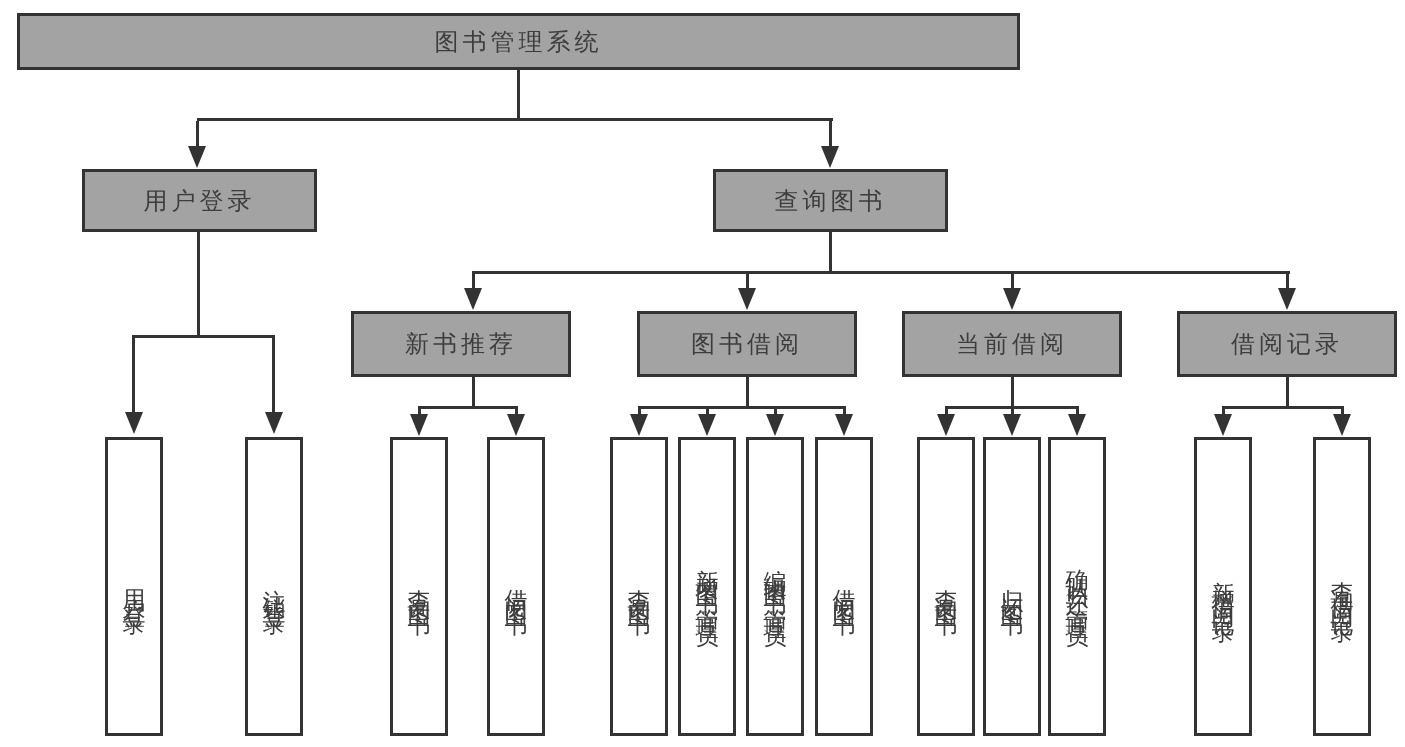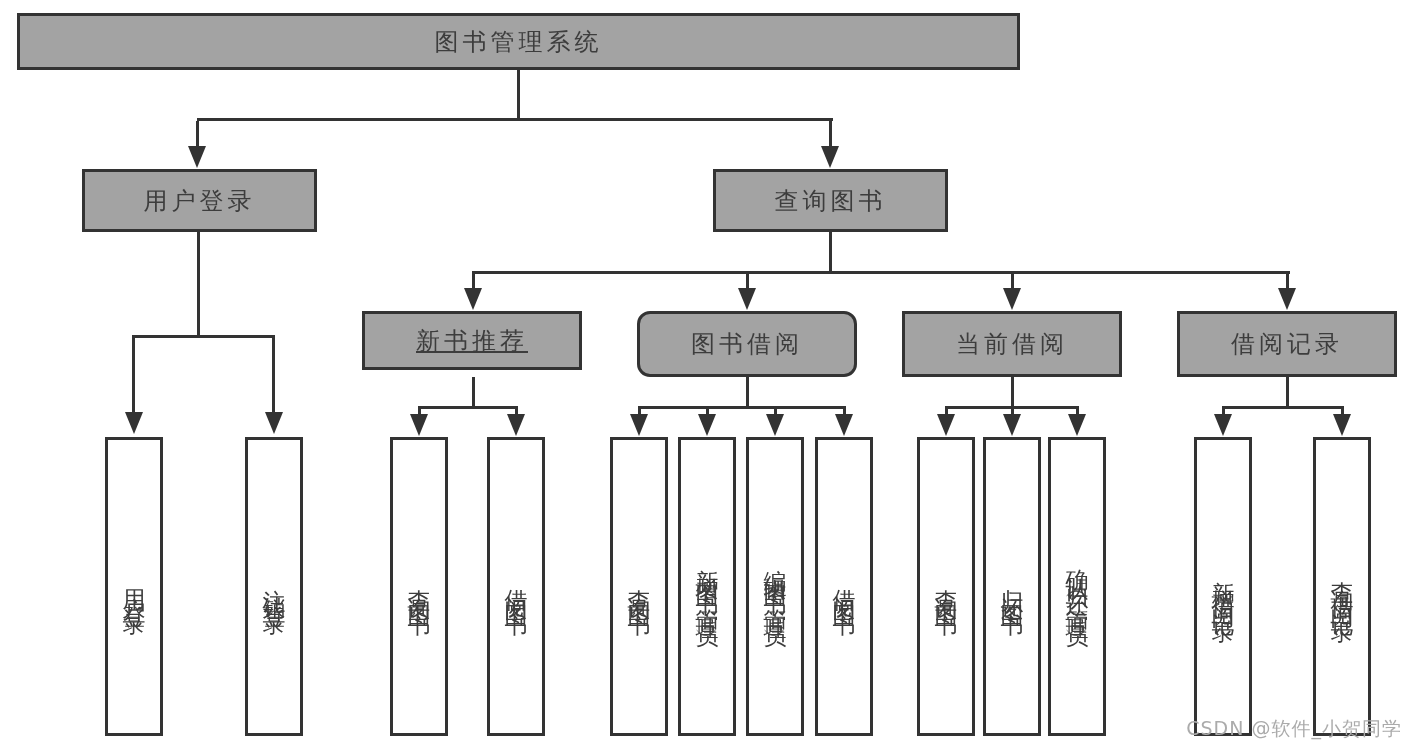--- a/index.html
+++ b/index.html
@@ -96,24 +96,24 @@
   <div class="h" style="left:472px;top:271px;width:818px;"></div>
   <div class="v" style="left:472px;top:274px;height:16px;"></div>
   <div class="tri" style="left:464px;top:288px;"></div>
   <div class="v" style="left:746px;top:274px;height:16px;"></div>
   <div class="tri" style="left:738px;top:288px;"></div>
   <div class="v" style="left:1011px;top:274px;height:16px;"></div>
   <div class="tri" style="left:1003px;top:288px;"></div>
   <div class="v" style="left:1286px;top:274px;height:16px;"></div>
   <div class="tri" style="left:1278px;top:288px;"></div>
 
-  <div class="box" style="left:362px;top:311px;width:220px;height:59px;text-decoration:underline;">
+  <div class="box" style="left:351px;top:311px;width:220px;height:66px;">
     <span>新书推荐</span>
   </div>
-  <div class="box" style="left:637px;top:311px;width:220px;height:66px;border-radius:13px;">
+  <div class="box" style="left:637px;top:311px;width:220px;height:66px;">
     <span>图书借阅</span>
   </div>
   <div class="box" style="left:902px;top:311px;width:220px;height:66px;">
     <span>当前借阅</span>
   </div>
   <div class="box" style="left:1177px;top:311px;width:220px;height:66px;">
     <span>借阅记录</span>
   </div>
 
   <div class="v" style="left:472px;top:377px;height:30px;"></div>
@@ -181,15 +181,14 @@
   <div class="vbox" style="left:1048px;">
     <span class="vtext">确认归还（管理员）</span>
   </div>
   <div class="vbox" style="left:1194px;">
     <span class="vtext">新增借阅记录</span>
   </div>
   <div class="vbox" style="left:1313px;">
     <span class="vtext">查询借阅记录</span>
   </div>
 
-  <div class="watermark">CSDN @软件_小贺同学</div>
 
 </div>
 
 </body></html>

